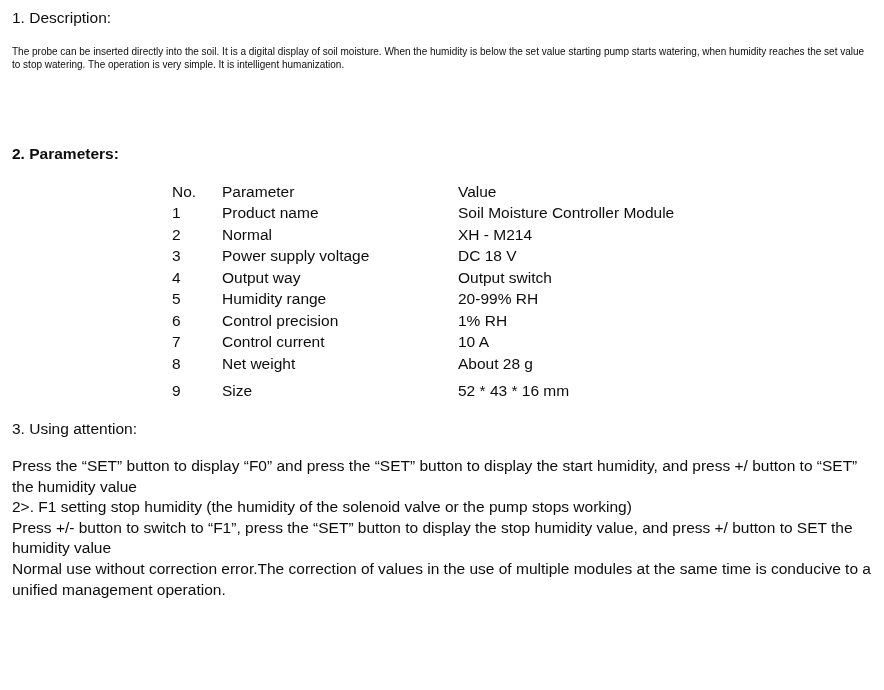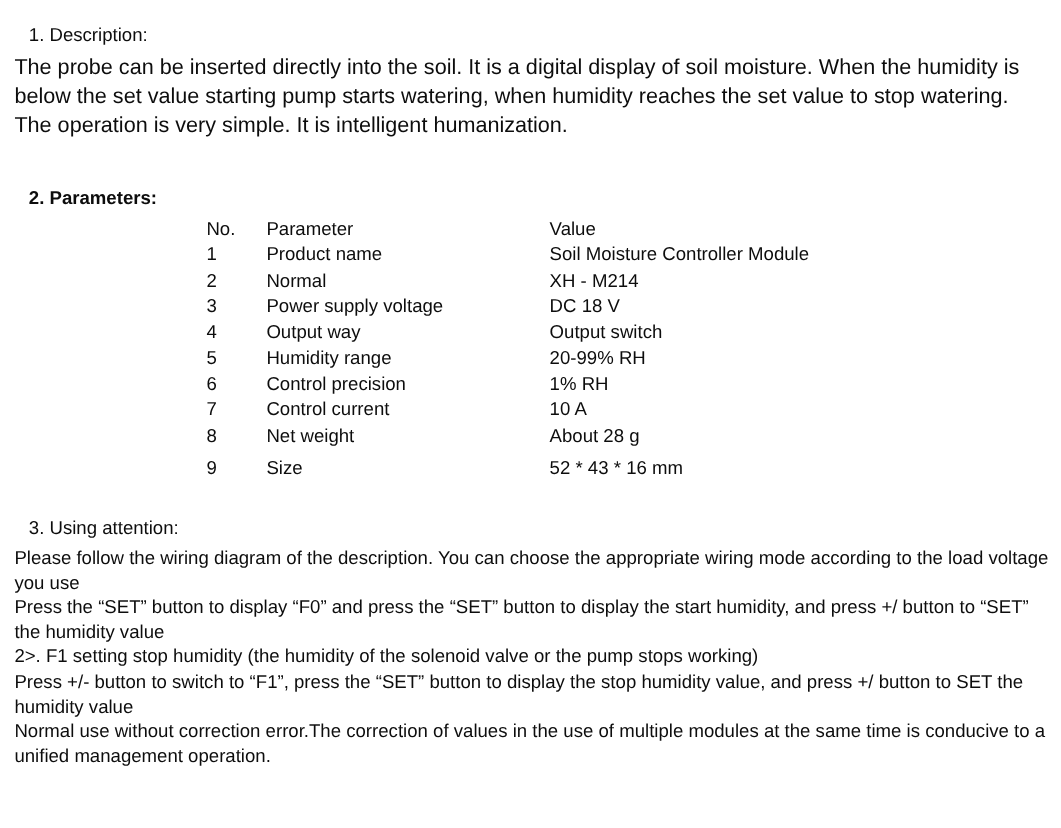--- a/index.html
+++ b/index.html
@@ -17,27 +17,27 @@
     overflow: hidden;
   }
   .page {
     position: relative;
     width: 884px;
     height: 690px;
     padding: 0;
     box-sizing: border-box;
   }
   .section-heading {
-    margin: 12px;
+    margin: 0;
     font-weight: normal;
     font-size: 15.5px;
   }
   .para {
     margin: 0;
-    font-size: 18px;
+    font-size: 10px;
   }
   
   .s1-heading {
     position: absolute;
     left: 12px;
     top: 8px;
   }
   .s1-body {
     position: absolute;
     left: 12px;
@@ -154,20 +154,19 @@
         <td class="col-no">9</td>
         <td class="col-param">Size</td>
         <td class="col-value">52 * 43 * 16 mm</td>
       </tr>
     </tbody>
   </table>
 
   <div class="section-heading s3-heading">3. Using attention:</div>
 
   <div class="s3-body">
-    <p>Please follow the wiring diagram of the description. You can choose the appropriate wiring mode according to the load voltage you use</p>
     <p>Press the “SET” button to display “F0” and press the “SET” button to display the start humidity, and press +/ button to “SET” the humidity value</p>
     <p>2&gt;. F1 setting stop humidity (the humidity of the solenoid valve or the pump stops working)</p>
     <p>Press +/- button to switch to “F1”, press the “SET”  button to display the stop humidity value, and press +/ button to SET the humidity value</p>
     <p>Normal use without correction error.The correction of values in the use of multiple modules at the same time is conducive to a unified management operation.</p>
   </div>
 
 </div>
 
 </body></html>

